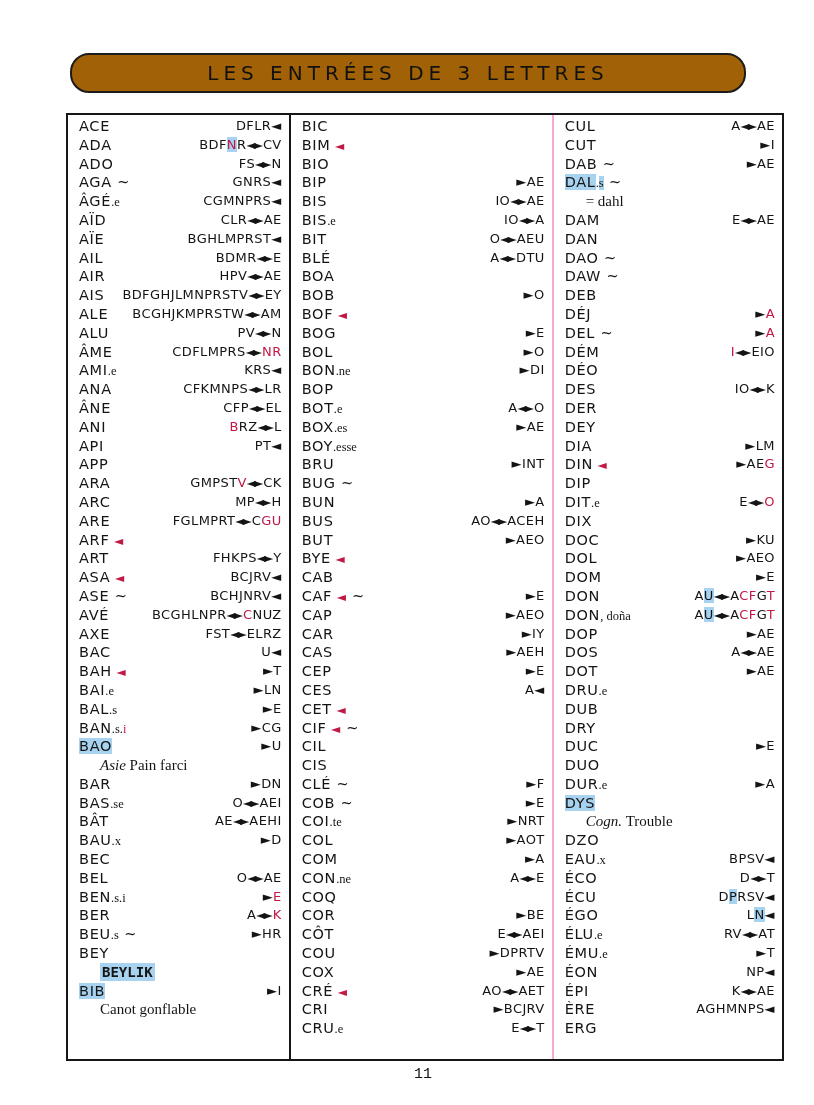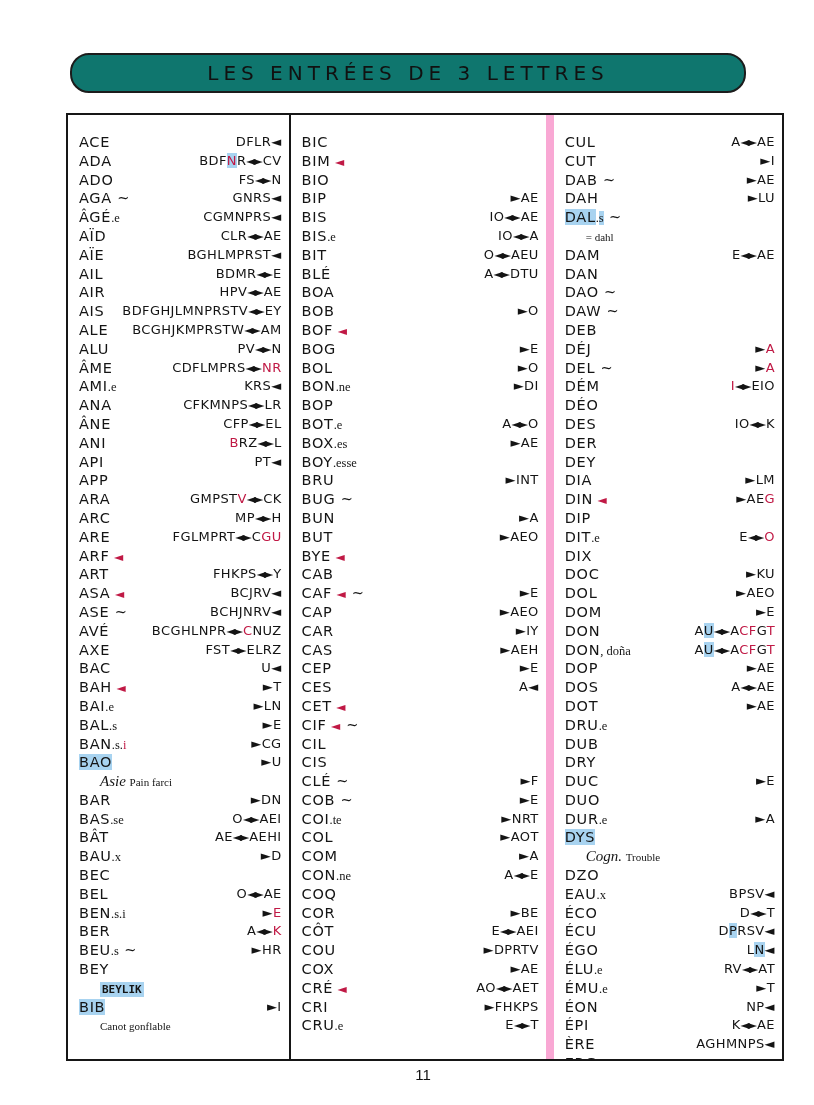--- a/index.html
+++ b/index.html
@@ -1,35 +1,35 @@
 <!DOCTYPE html>
 <html><head>
 <meta charset="utf-8">
 <style>
   html,body{margin:0;padding:0;background:#fff;}
   body{width:814px;height:1105px;position:relative;font-family:"DejaVu Sans",sans-serif;color:#141414;}
-  .hdr{position:absolute;left:70px;top:53px;width:672px;height:36px;background:#0f766e;border:2px solid #1c1c1c;border-radius:19px;display:flex;align-items:center;justify-content:center;font-size:20px;letter-spacing:5px;font-weight:500;color:#111;}
+  .hdr{position:absolute;left:70px;top:53px;width:672px;height:36px;background:#a16207;border:2px solid #1c1c1c;border-radius:19px;display:flex;align-items:center;justify-content:center;font-size:20px;letter-spacing:5px;font-weight:500;color:#111;}
   .tbl{position:absolute;left:66px;top:113px;width:714px;height:944px;border:2px solid #161616;box-sizing:content-box;display:flex;background:#fff;}
-  .col{padding-top:18px;box-sizing:border-box;overflow:hidden;}
+  .col{padding-top:2px;box-sizing:border-box;overflow:hidden;}
   .col0{width:232px;border-right:2px solid #161616;}
-  .col1{width:274px;border-right:8px solid #f9a8d4;}
+  .col1{width:274px;border-right:2px solid #f9a8d4;}
   .col2{width:238px;}
   .row{height:18.8px;line-height:18.8px;display:flex;justify-content:space-between;padding:0 7px 0 11px;white-space:nowrap;}
   .row.note{padding-left:32px;}
   .left{font-size:14.5px;letter-spacing:0.7px;}
   .right{font-size:13px;letter-spacing:0.4px;}
   .sfx{font-family:"Liberation Serif",serif;font-size:12.5px;letter-spacing:0;}
   .red{color:#c01945;}
   .hl{background:#a8d3f0;}
   .ital{font-family:"Liberation Serif",serif;font-style:italic;font-size:15px;letter-spacing:0;}
-  .srf{font-family:"Liberation Serif",serif;font-size:11px;letter-spacing:0;}
-  .mono{font-family:"DejaVu Sans Mono",monospace;font-size:11px;font-weight:bold;letter-spacing:0;padding:1px 2px;}
+  .srf{font-family:"Liberation Serif",serif;font-size:15px;letter-spacing:0;}
+  .mono{font-family:"DejaVu Sans Mono",monospace;font-size:14px;font-weight:bold;letter-spacing:0;padding:1px 2px;}
   .dia{letter-spacing:-2px;margin-right:2px;font-size:12px;}
   .arr{font-size:12px;}
-  .pageno{position:absolute;left:66px;top:1066px;width:714px;text-align:center;font-family:Liberation Sans, sans-serif;font-size:15px;color:#111;}
+  .pageno{position:absolute;left:66px;top:1066px;width:714px;text-align:center;font-family:Liberation Mono, monospace;font-size:15px;color:#111;}
 </style>
 </head>
 <body>
 
 <div class="hdr">LES ENTRÉES DE 3 LETTRES</div>
 
 <div class="tbl">
   <div class="col col0">
       <div class="row">
         <span class="left"><span>ACE</span></span>
@@ -303,20 +303,24 @@
       </div>
       <div class="row">
         <span class="left"><span>BUG</span><span> ~</span></span>
         <span class="right"></span>
       </div>
       <div class="row">
         <span class="left"><span>BUN</span></span>
         <span class="right"><span>►A</span></span>
       </div>
       <div class="row">
+        <span class="left"><span>BUS</span></span>
+        <span class="right"><span>AO</span><span class="dia">◄►</span><span>ACEH</span></span>
+      </div>
+      <div class="row">
         <span class="left"><span>BUT</span></span>
         <span class="right"><span>►AEO</span></span>
       </div>
       <div class="row">
         <span class="left"><span>BYE</span><span class="red arr"> ◄</span></span>
         <span class="right"></span>
       </div>
       <div class="row">
         <span class="left"><span>CAB</span></span>
         <span class="right"></span>
@@ -404,43 +408,39 @@
       <div class="row">
         <span class="left"><span>COX</span></span>
         <span class="right"><span>►AE</span></span>
       </div>
       <div class="row">
         <span class="left"><span>CRÉ</span><span class="red arr"> ◄</span></span>
         <span class="right"><span>AO</span><span class="dia">◄►</span><span>AET</span></span>
       </div>
       <div class="row">
         <span class="left"><span>CRI</span></span>
-        <span class="right"><span>►FHKPS</span></span>
+        <span class="right"><span>►BCJRV</span></span>
       </div>
       <div class="row">
         <span class="left"><span>CRU</span><span class="sfx">.e</span></span>
         <span class="right"><span>E</span><span class="dia">◄►</span><span>T</span></span>
       </div>
     </div>
   <div class="col col2">
       <div class="row">
         <span class="left"><span>CUL</span></span>
         <span class="right"><span>A</span><span class="dia">◄►</span><span>AE</span></span>
       </div>
       <div class="row">
         <span class="left"><span>CUT</span></span>
         <span class="right"><span>►I</span></span>
       </div>
       <div class="row">
         <span class="left"><span>DAB</span><span> ~</span></span>
         <span class="right"><span>►AE</span></span>
-      </div>
-      <div class="row">
-        <span class="left"><span>DAH</span></span>
-        <span class="right"><span>►LU</span></span>
       </div>
       <div class="row">
         <span class="left"><span class="hl">DAL</span><span class="sfx">.</span><span class="sfx hl">s</span><span> ~</span></span>
         <span class="right"></span>
       </div>
       <div class="row note">
         <span class="left"><span class="srf">= dahl</span></span>
         <span class="right"></span>
       </div>
       <div class="row">

